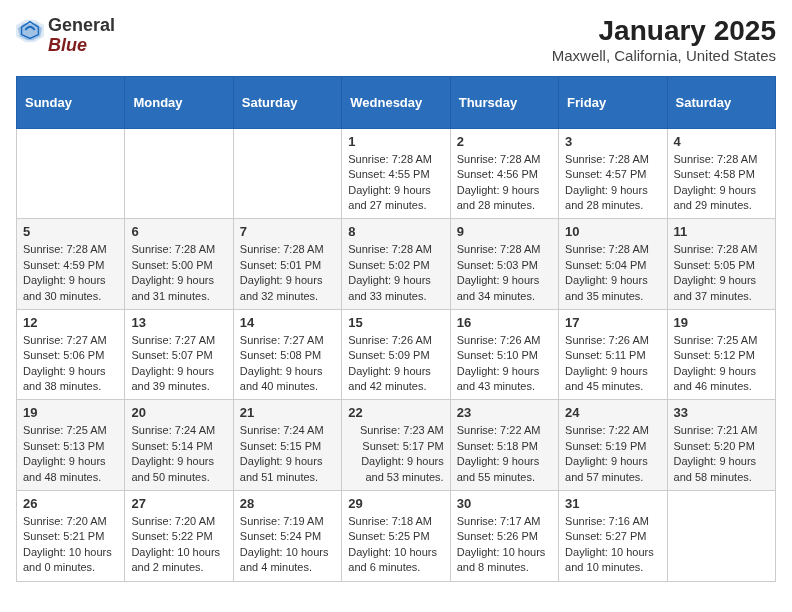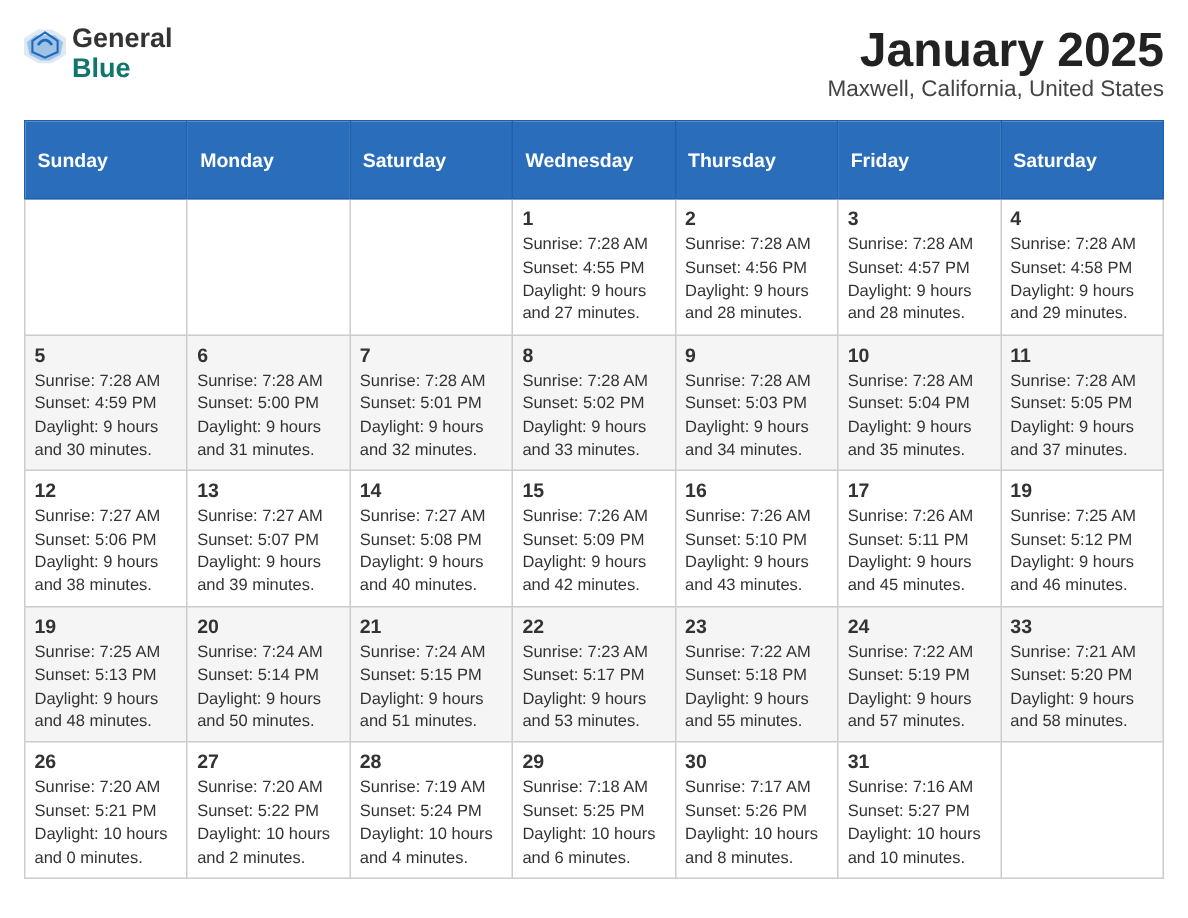--- a/index.html
+++ b/index.html
@@ -19,30 +19,30 @@
     .logo {
       display: flex;
       gap: 4px;
     }
     .logo-text {
       font-size: 18px;
       font-weight: bold;
       line-height: 1.1;
     }
     .logo-general { color: #333; }
-    .logo-blue { color: #0f766e; }
+    .logo-blue { color: #7f1d1d; font-style: italic; }
     .logo-icon {
       width: 28px;
       height: 28px;
     }
     .title-block {
       text-align: right;
     }
     .month-title {
-      font-size: 32px;
+      font-size: 28px;
       font-weight: bold;
       color: #222;
       line-height: 1.1;
     }
     .location {
       font-size: 15px;
       color: #444;
     }
     .calendar {
       width: 100%;
@@ -272,21 +272,21 @@
         </td>
         <td>
           <span class="day-number">21</span>
           <div class="cell-content" style="white-space: pre-line;">Sunrise: 7:24 AM
 Sunset: 5:15 PM
 Daylight: 9 hours
 and 51 minutes.</div>
         </td>
         <td>
           <span class="day-number">22</span>
-          <div class="cell-content" style="white-space: pre-line;">Sunrise: 7:23 AM
+          <div class="cell-content" style="white-space: pre-line; text-align: right;">Sunrise: 7:23 AM
 Sunset: 5:17 PM
 Daylight: 9 hours
 and 53 minutes.</div>
         </td>
         <td>
           <span class="day-number">23</span>
           <div class="cell-content" style="white-space: pre-line;">Sunrise: 7:22 AM
 Sunset: 5:18 PM
 Daylight: 9 hours
 and 55 minutes.</div>

